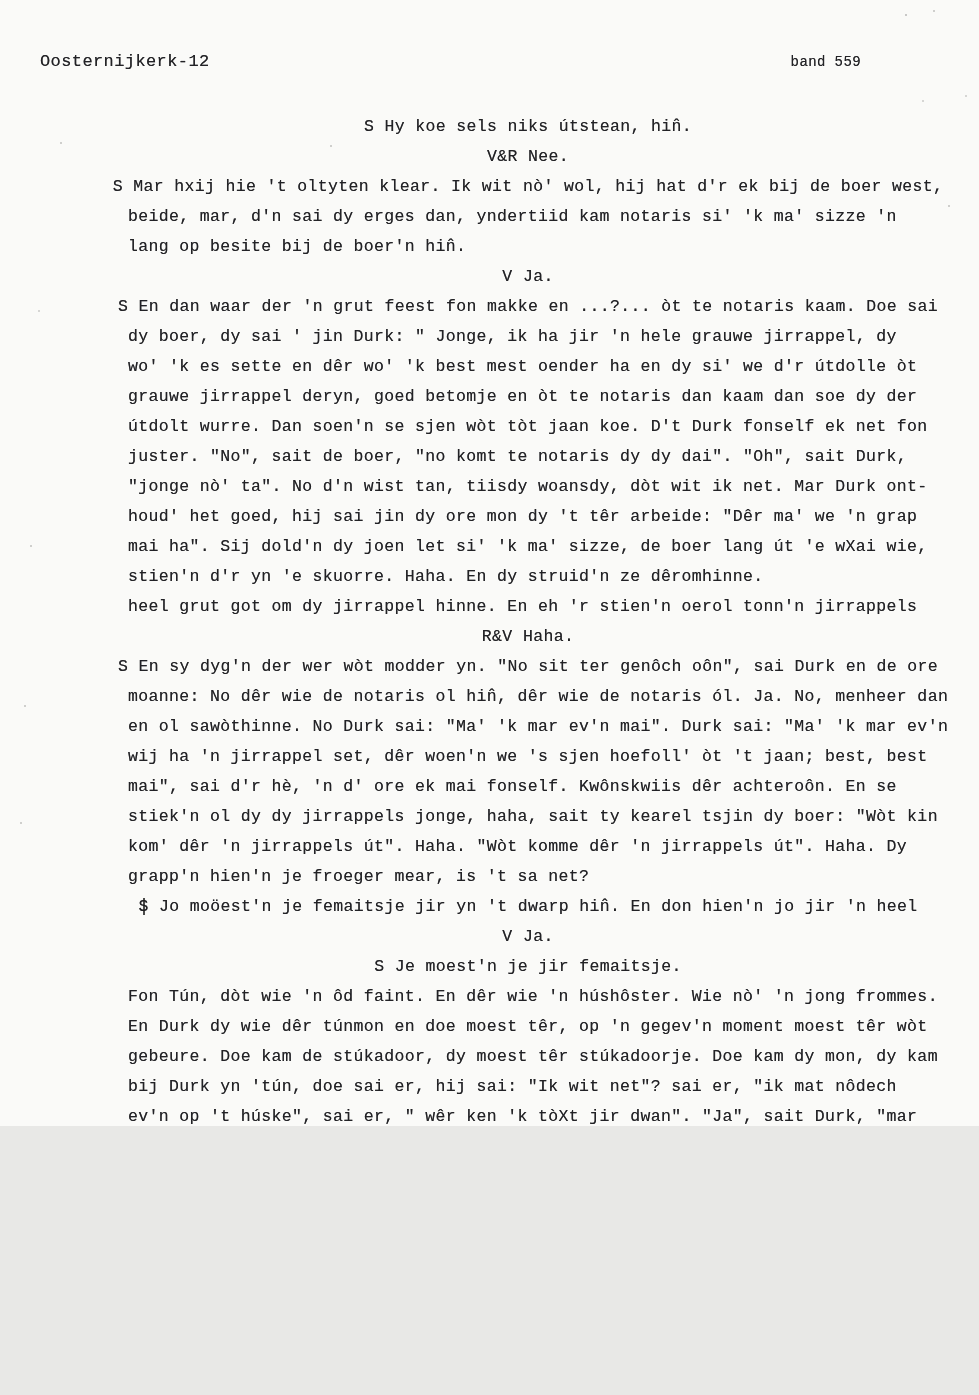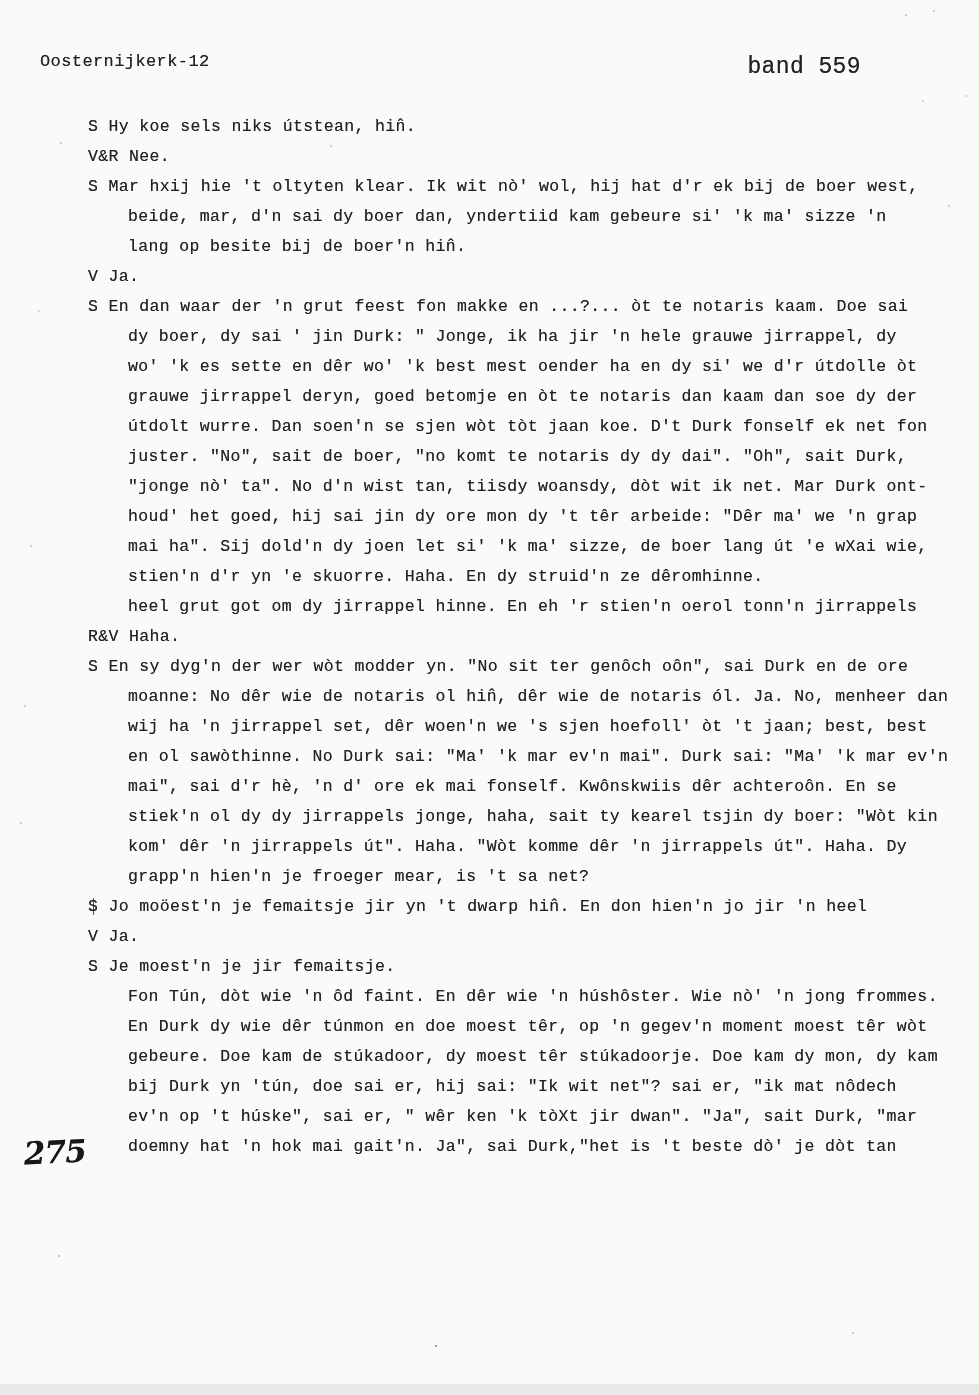--- a/index.html
+++ b/index.html
@@ -1,19 +1,19 @@
 <!DOCTYPE html>
 <html><head>
 <meta charset="utf-8">
 <style>
   html, body { margin: 0; padding: 0; background: #e8e8e6; }
   .page {
     position: relative;
     width: 979px;
-    height: 1384px;
+    height: 1126px;
     background: #fafaf8;
     overflow: hidden;
     font-family: "Liberation Mono", "DejaVu Sans Mono", monospace;
     color: #222226;
   }
   
   .noise {
     position: absolute; top: 0; left: 0;
     width: 2px; height: 2px; border-radius: 50%;
     background: transparent;
@@ -33,31 +33,31 @@
       965px 95px 0 0 rgba(60,60,60,.25),
       330px 145px 0 0 rgba(60,60,60,.3);
   }
   .header-left {
     position: absolute; left: 40px; top: 52px;
     font-size: 17px; letter-spacing: .4px;
     text-shadow: 0 0 .5px rgba(30,30,30,.65);
   }
   .header-right {
     position: absolute; right: 118px; top: 54px;
-    font-size: 23px; letter-spacing: .4px;
+    font-size: 14px; letter-spacing: .4px;
     text-shadow: 0 0 .5px rgba(30,30,30,.65);
   }
   .transcript {
     position: absolute; top: 112px; left: 88px; width: 880px;
     font-size: 16.5px; letter-spacing: .35px;
     text-shadow: 0 0 .5px rgba(30,30,30,.6);
   }
   .utt { padding-left: 40px; }
   .line { line-height: 30px; white-space: nowrap; }
-  .first { text-indent: -40px; }
+  .first { text-indent: -40px; text-align: center; }
   .label { white-space: pre; }
   .label.ov { position: relative; }
   .label.ov::after {
     content: ""; position: absolute; left: 48%; top: 1px;
     width: 1.4px; height: 17px; background: rgba(30,30,30,.8);
   }
   .margin-note {
     position: absolute; left: 24px; top: 1134px;
     font-family: "DejaVu Serif", serif;
     font-style: italic; font-size: 31px; font-weight: bold;
@@ -80,21 +80,21 @@
   <div class="utt">
     <div class="line first"><span class="label">S</span>&nbsp;Hy koe sels niks útstean, hin̂.</div>
   </div>
 
   <div class="utt">
     <div class="line first"><span class="label">V&amp;R</span>&nbsp;Nee.</div>
   </div>
 
   <div class="utt">
     <div class="line first"><span class="label">S</span>&nbsp;Mar hxij hie 't oltyten klear. Ik wit nò' wol, hij hat d'r ek bij de boer west,</div>
-        <div class="line">beide, mar, d'n sai dy boer dan, yndertiid kam gebeure si' 'k ma' sizze 'n</div>
+        <div class="line">beide, mar, d'n sai dy erges dan, yndertiid kam notaris si' 'k ma' sizze 'n</div>
         <div class="line">lang op besite bij de boer'n hin̂.</div>
       </div>
 
   <div class="utt">
     <div class="line first"><span class="label">V</span>&nbsp;Ja.</div>
   </div>
 
   <div class="utt">
     <div class="line first"><span class="label">S</span>&nbsp;En dan waar der 'n grut feest fon makke en ...?... òt te notaris kaam. Doe sai</div>
   <div class="line">dy boer, dy sai ' jin Durk: " Jonge, ik ha jir 'n hele grauwe jirrappel, dy</div>
@@ -109,22 +109,22 @@
         <div class="line">heel grut got om dy jirrappel hinne. En eh 'r stien'n oerol tonn'n jirrappels</div>
       </div>
 
   <div class="utt">
     <div class="line first"><span class="label">R&amp;V</span>&nbsp;Haha.</div>
   </div>
 
   <div class="utt">
     <div class="line first"><span class="label">S</span>&nbsp;En sy dyg'n der wer wòt modder yn. "No sit ter genôch oôn", sai Durk en de ore</div>
   <div class="line">moanne: No dêr wie de notaris ol hin̂, dêr wie de notaris ól. Ja. No, menheer dan</div>
+        <div class="line">en ol sawòthinne. No Durk sai: "Ma' 'k mar ev'n mai". Durk sai: "Ma' 'k mar ev'n</div>
         <div class="line">wij ha 'n jirrappel set, dêr woen'n we 's sjen hoefoll' òt 't jaan; best, best</div>
-        <div class="line">en ol sawòthinne. No Durk sai: "Ma' 'k mar ev'n mai". Durk sai: "Ma' 'k mar ev'n</div>
         <div class="line">mai", sai d'r hè, 'n d' ore ek mai fonself. Kwônskwiis dêr achteroôn. En se</div>
         <div class="line">stiek'n ol dy dy jirrappels jonge, haha, sait ty kearel tsjin dy boer: "Wòt kin</div>
         <div class="line">kom' dêr 'n jirrappels út". Haha. "Wòt komme dêr 'n jirrappels út". Haha. Dy</div>
         <div class="line">grapp'n hien'n je froeger mear, is 't sa net?</div>
       </div>
 
 
   <div class="utt">
     <div class="line first"><span class="label ov">S</span>&nbsp;Jo moöest'n je femaitsje jir yn 't dwarp hin̂. En don hien'n jo jir 'n heel</div>
       </div>

